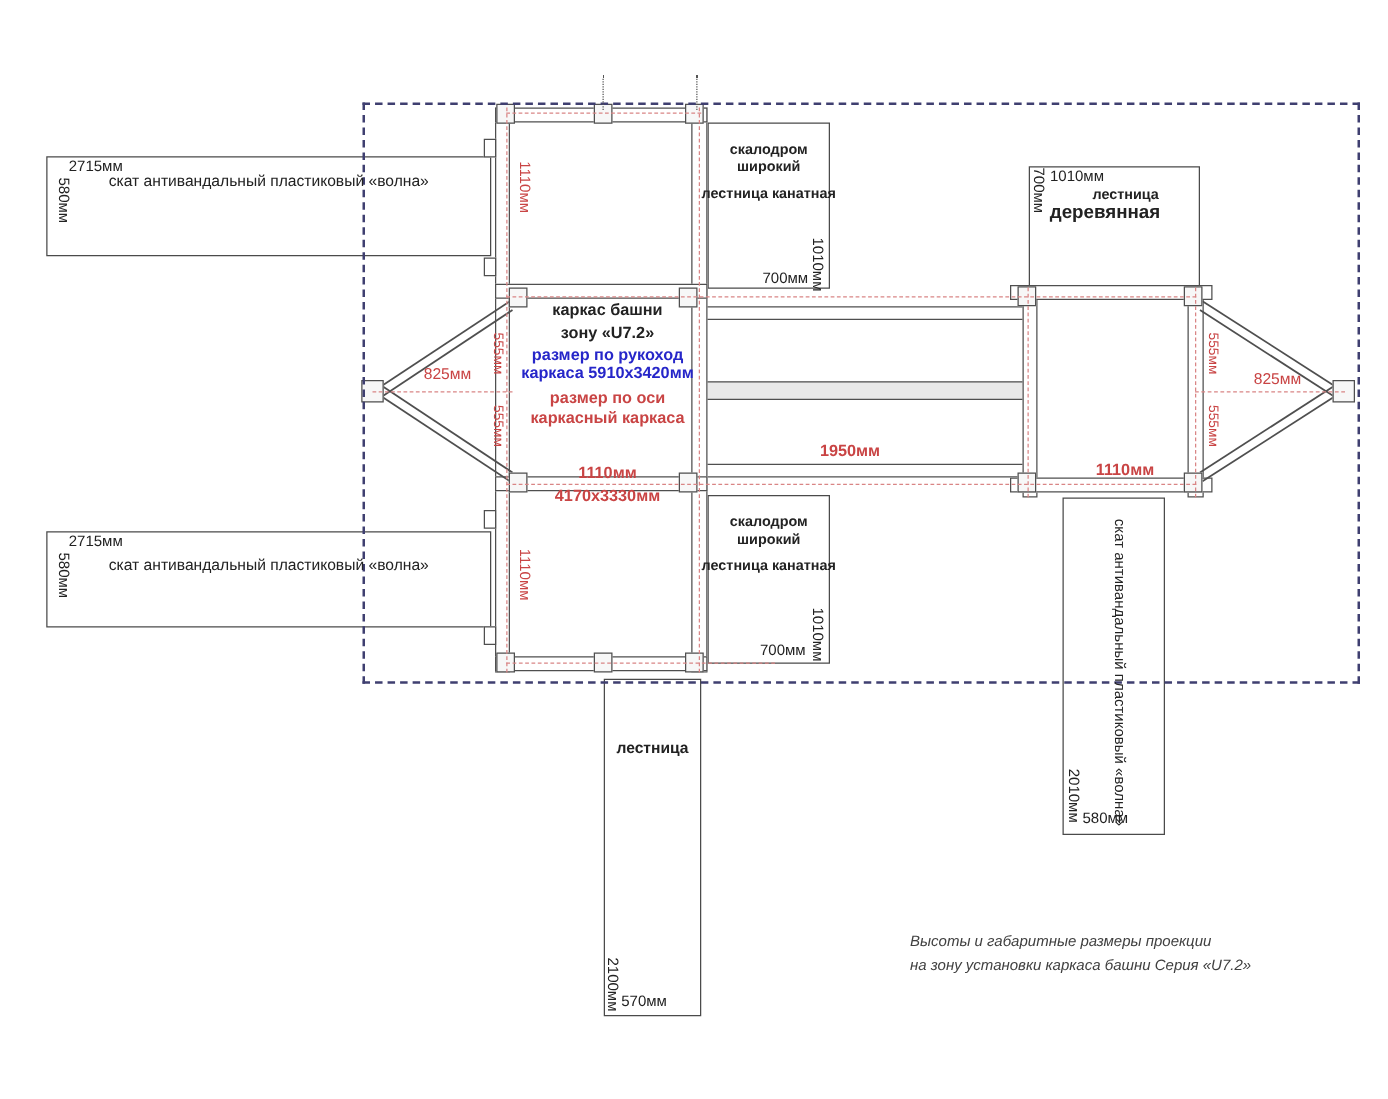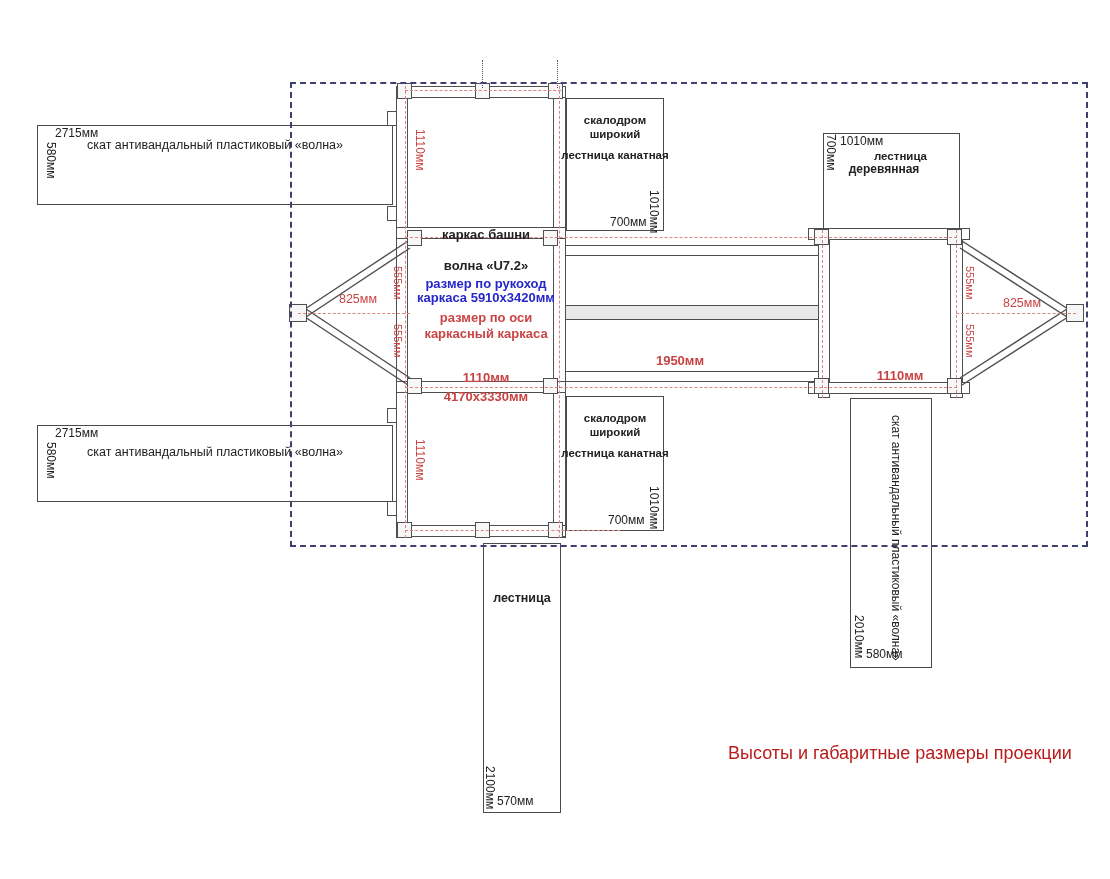--- a/index.html
+++ b/index.html
@@ -17,21 +17,21 @@
   .rdh{position:absolute;border-top:1.6px dashed #d98585;height:0;}
   .zone{position:absolute;border:2px dashed #3f3f70;background:transparent;}
   .tick{position:absolute;border-left:1.5px dotted #555;width:0;}
   .t{position:absolute;font-size:12px;line-height:13px;color:#222;white-space:nowrap;}
   .tc{text-align:center;}
   .bold{font-weight:bold;}
   .vtext{position:absolute;writing-mode:vertical-rl;text-orientation:mixed;font-size:12px;line-height:13px;color:#222;white-space:nowrap;}
   .red{color:#c94444;}
   .blue{color:#2626c9;}
   .cb{position:absolute;left:411px;width:150px;text-align:center;font-size:13px;line-height:14px;font-weight:600;white-space:nowrap;}
-  .caption-line{font-size:18px;line-height:19px;color:#b91c1c;white-space:nowrap;}
+  .caption-line{font-size:12px;line-height:19px;color:#404040;white-space:nowrap;font-style:italic;}
   svg{position:absolute;left:0;top:0;}
 </style>
 </head>
 <body>
 
 <div id="canvas">
 
   <div class="box" style="left:37px;top:125px;width:356px;height:80px;"></div>
   <div class="box" style="left:37px;top:425px;width:356px;height:77px;"></div>
   <div class="box" style="left:566px;top:98px;width:98px;height:133px;"></div>
@@ -122,47 +122,48 @@
 
   <div class="t tc bold" style="left:566px;top:412px;width:98px;font-size:11.5px;">скалодром</div>
   <div class="t tc bold" style="left:566px;top:426px;width:98px;font-size:11.5px;">широкий</div>
   <div class="t tc bold" style="left:548px;top:447px;width:134px;font-size:11.5px;">лестница канатная</div>
   <div class="vtext" style="left:647px;top:486px;">1010мм</div>
   <div class="t" style="left:608px;top:514px;">700мм</div>
 
   <div class="t" style="left:840px;top:135px;">1010мм</div>
   <div class="vtext" style="left:824px;top:134px;">700мм</div>
   <div class="t tc bold" style="left:823px;top:150px;width:155px;font-size:11.5px;">лестница</div>
-  <div class="t tc bold" style="left:823px;top:163px;width:122px;font-size:12px;">деревянная</div>
+  <div class="t tc bold" style="left:823px;top:163px;width:122px;font-size:15px;">деревянная</div>
 
   <div class="vtext" style="left:889px;top:415px;">скат антивандальный пластиковый «волна»</div>
   <div class="vtext" style="left:852px;top:615px;">2010мм</div>
   <div class="t" style="left:866px;top:648px;">580мм</div>
 
   <div class="t tc bold" style="left:483px;top:592px;width:78px;font-size:12.5px;">лестница</div>
   <div class="vtext" style="left:483px;top:766px;">2100мм</div>
   <div class="t" style="left:497px;top:795px;">570мм</div>
 
-  <div class="cb" style="top:228px;">каркас башни</div>
-  <div class="cb" style="top:259px;">волна «U7.2»</div>
+  <div class="cb" style="top:241px;">каркас башни</div>
+  <div class="cb" style="top:259px;">зону «U7.2»</div>
   <div class="cb blue" style="top:277px;">размер по рукоход</div>
   <div class="cb blue" style="top:291px;">каркаса 5910х3420мм</div>
   <div class="cb red" style="top:311px;">размер по оси</div>
   <div class="cb red" style="top:327px;">каркасный каркаса</div>
   <div class="cb red" style="top:356px;margin-top:34px;">4170х3330мм</div>
   <div class="cb red" style="top:371px;font-weight:600;">1110мм</div>
 
   <div class="vtext red" style="left:413px;top:129px;">1110мм</div>
   <div class="vtext red" style="left:413px;top:439px;">1110мм</div>
   <div class="t tc red" style="left:845px;top:369px;width:110px;font-size:13px;font-weight:600;">1110мм</div>
   <div class="t tc red" style="left:628px;top:354px;width:104px;font-size:13px;font-weight:600;">1950мм</div>
   <div class="t tc red" style="left:322px;top:293px;width:72px;font-size:12.5px;">825мм</div>
   <div class="t tc red" style="left:986px;top:297px;width:72px;font-size:12.5px;">825мм</div>
   <div class="vtext red" style="left:391px;top:266px;font-size:11px;">555мм</div>
   <div class="vtext red" style="left:391px;top:324px;font-size:11px;">555мм</div>
   <div class="vtext red" style="left:963px;top:266px;font-size:11px;">555мм</div>
   <div class="vtext red" style="left:963px;top:324px;font-size:11px;">555мм</div>
 
   <div class="abs" style="left:728px;top:744px;">
     <div class="caption-line">Высоты и габаритные размеры проекции</div>
+    <div class="caption-line">на зону установки каркаса башни Серия «U7.2»</div>
   </div>
 
 </div>
 
 </body></html>

